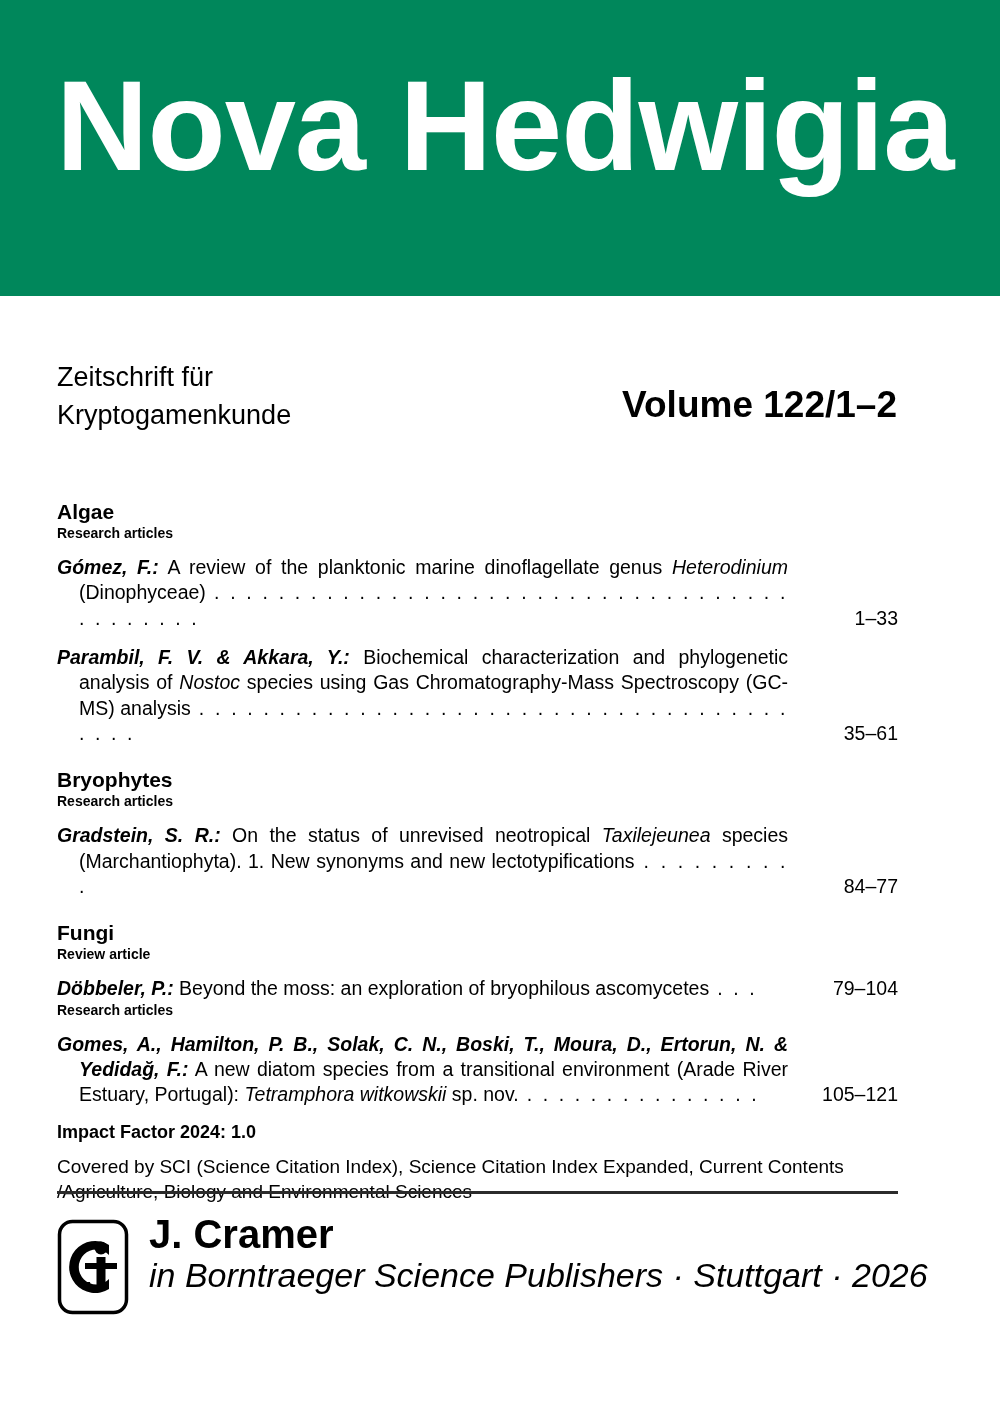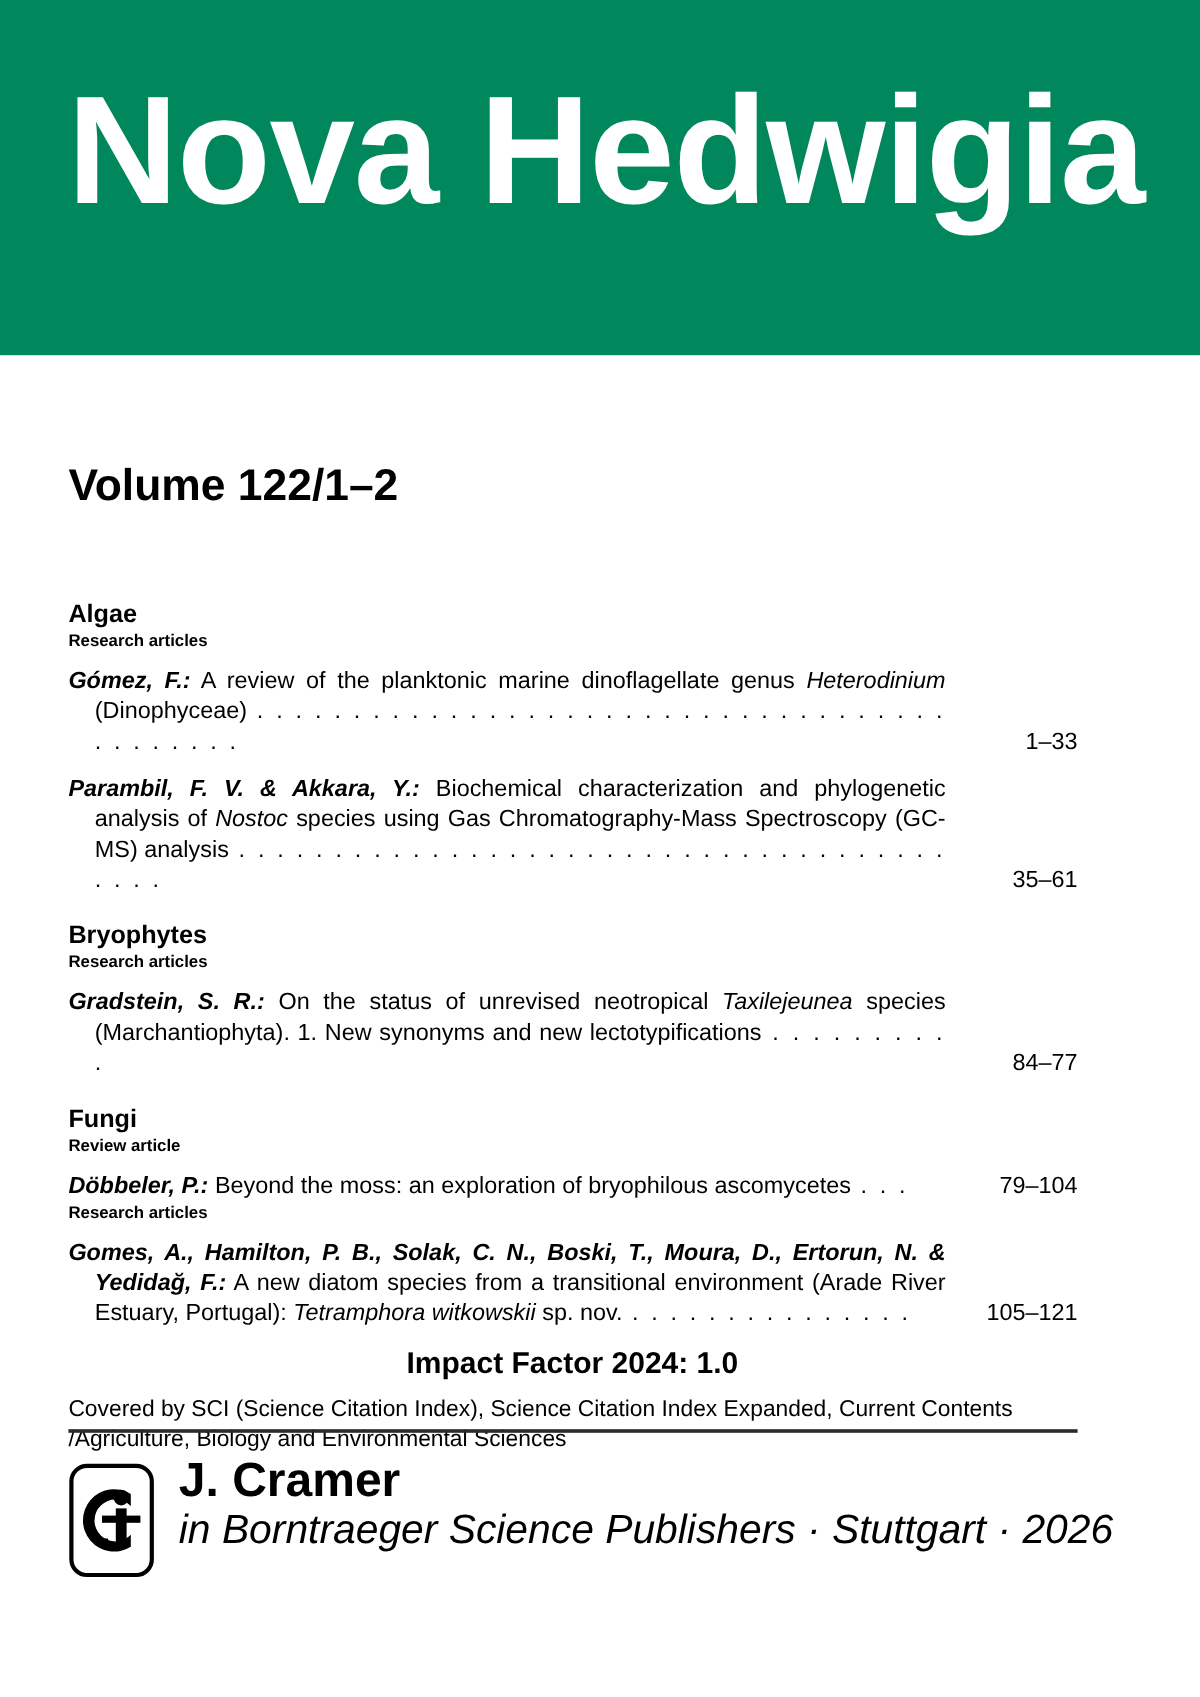--- a/index.html
+++ b/index.html
@@ -105,23 +105,23 @@
     bottom: 0;
     width: 105px;
     text-align: right;
     font-weight: normal;
     white-space: nowrap;
   }
 
   
   .impact {
     margin-top: 14px;
-    text-align: center;
-    font-weight: bold;
-    font-size: 25px;
+    text-align: left;
+    font-weight: bold;
+    font-size: 18px;
     padding-right: 1px;
   }
 
   
   .coverage {
     margin-top: 12px;
     font-size: 19px;
     line-height: 1.30;
     text-align: left;
     width: 841px;
@@ -169,20 +169,22 @@
   }
 </style>
 </head>
 <body>
 
 <div class="masthead">
   <div class="masthead-title">Nova Hedwigia</div>
 </div>
 
 <div class="subhead">
+  <div class="subhead-left">Zeitschrift für
+Kryptogamenkunde</div>
   <div class="subhead-right">Volume 122/1–2</div>
 </div>
 
 <div class="toc">
   <div id="toc-sections">
       <div class="sect-name first">Algae</div>
       <div class="sect-kind">Research articles</div>
       <div class="entry">
         <span class="entry-body"><span class="authors">Gómez, F.:</span><span> A review of the planktonic marine dinoflagellate genus </span><span class="ital">Heterodinium</span><span> (Dinophyceae)</span><span class="leader"> . . . . . . . . . . . . . . . . . . . . . . . . . . . . . . . . . . . . . . . . . . . .</span></span>
         <span class="pages">1–33</span>

